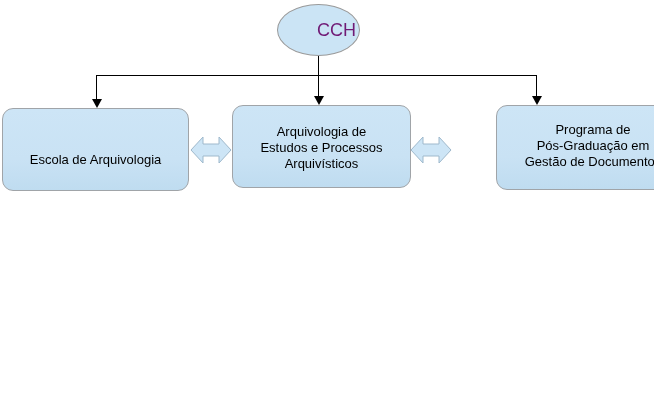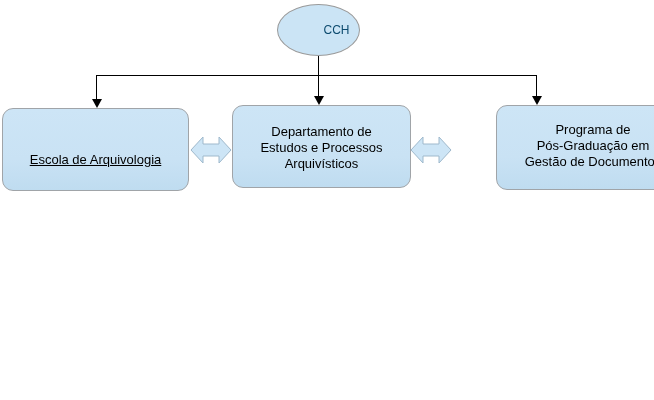--- a/index.html
+++ b/index.html
@@ -28,22 +28,22 @@
     height: 52px;
     border-radius: 50%;
     background: #cbe4f5;
     border: 1px solid #9a9a9a;
     box-sizing: border-box;
     display: flex;
     align-items: center;
     justify-content: center;
   }
   .root-node .node-label {
-    font-size: 12px;
-    color: #0c4a6e;
+    font-size: 18px;
+    color: #701a75;
     line-height: 1;
     margin-left: 36px;
   }
 
   
   .conn {
     position: absolute;
     background: #000000;
   }
   .conn-v { width: 1px; }
@@ -71,21 +71,21 @@
     overflow: hidden;
   }
   .box-text {
     font-size: 13px;
     line-height: 16px;
     color: #000000;
     text-align: center;
     white-space: pre-line;
     padding: 0 2px;
   }
-  #box-escola { left: 2px;   top: 108px; width: 187px; height: 83px; text-decoration: underline; }
+  #box-escola { left: 2px;   top: 108px; width: 187px; height: 83px; }
   #box-escola .box-text { transform: translateY(10px); }
 
   #box-departamento { left: 232px; top: 105px; width: 179px; height: 83px; }
   #box-departamento .box-text { transform: translateY(1px); }
 
   #box-programa { left: 452px; top: 105px; width: 194px; height: 85px; margin-left: 44px; }
   #box-programa .box-text { transform: translateY(-2px); }
 
   
   .biarrow {
@@ -122,21 +122,21 @@
     <span class="box-text">Escola de Arquivologia</span>
   </div>
 
   <div class="biarrow" id="biarrow-1">
     <svg width="44" height="44" viewBox="0 0 44 44">
       <polygon points="2,22 14,9 14,16 30,16 30,9 42,22 30,35 30,28 14,28 14,35" fill="#cde5f6" stroke="#9fb9cc" stroke-width="1" stroke-linejoin="miter"></polygon>
     </svg>
   </div>
 
   <div class="box" id="box-departamento">
-    <span class="box-text">Departamento de
+    <span class="box-text">Arquivologia de
 Estudos e Processos
 Arquivísticos</span>
   </div>
 
   <div class="biarrow" id="biarrow-2">
     <svg width="44" height="44" viewBox="0 0 44 44">
       <polygon points="2,22 14,9 14,16 30,16 30,9 42,22 30,35 30,28 14,28 14,35" fill="#cde5f6" stroke="#9fb9cc" stroke-width="1" stroke-linejoin="miter"></polygon>
     </svg>
   </div>
 

